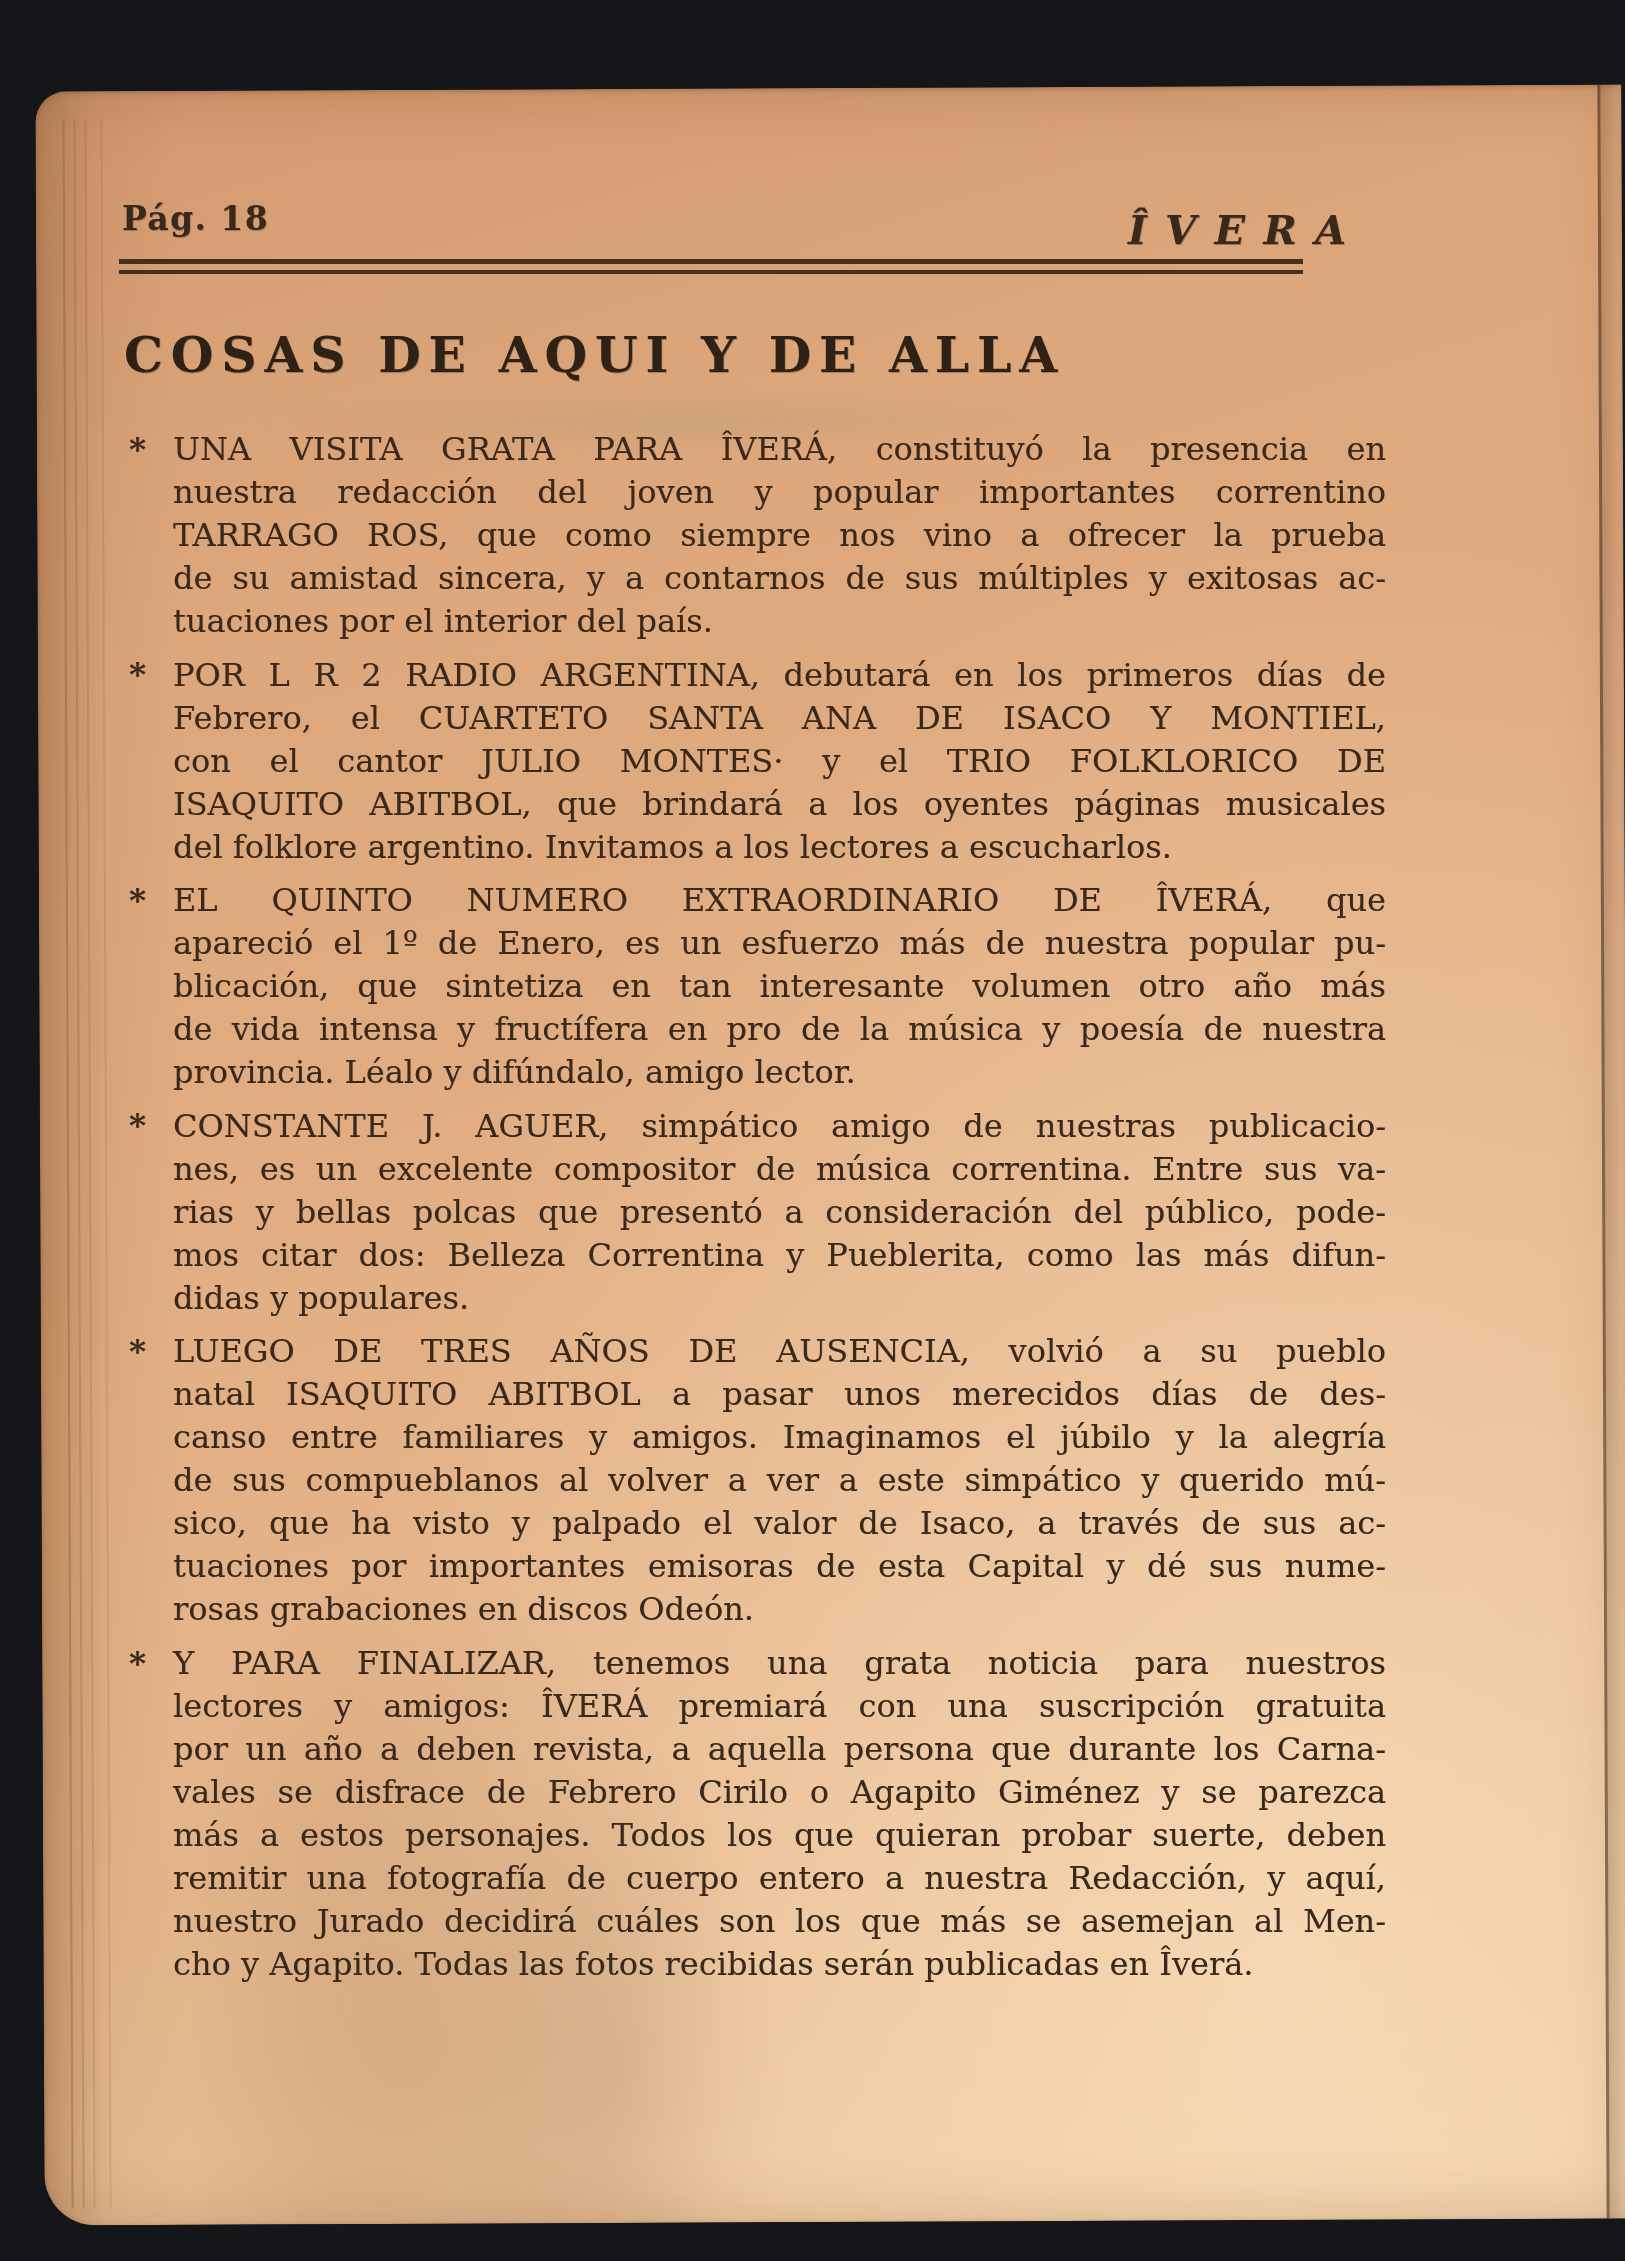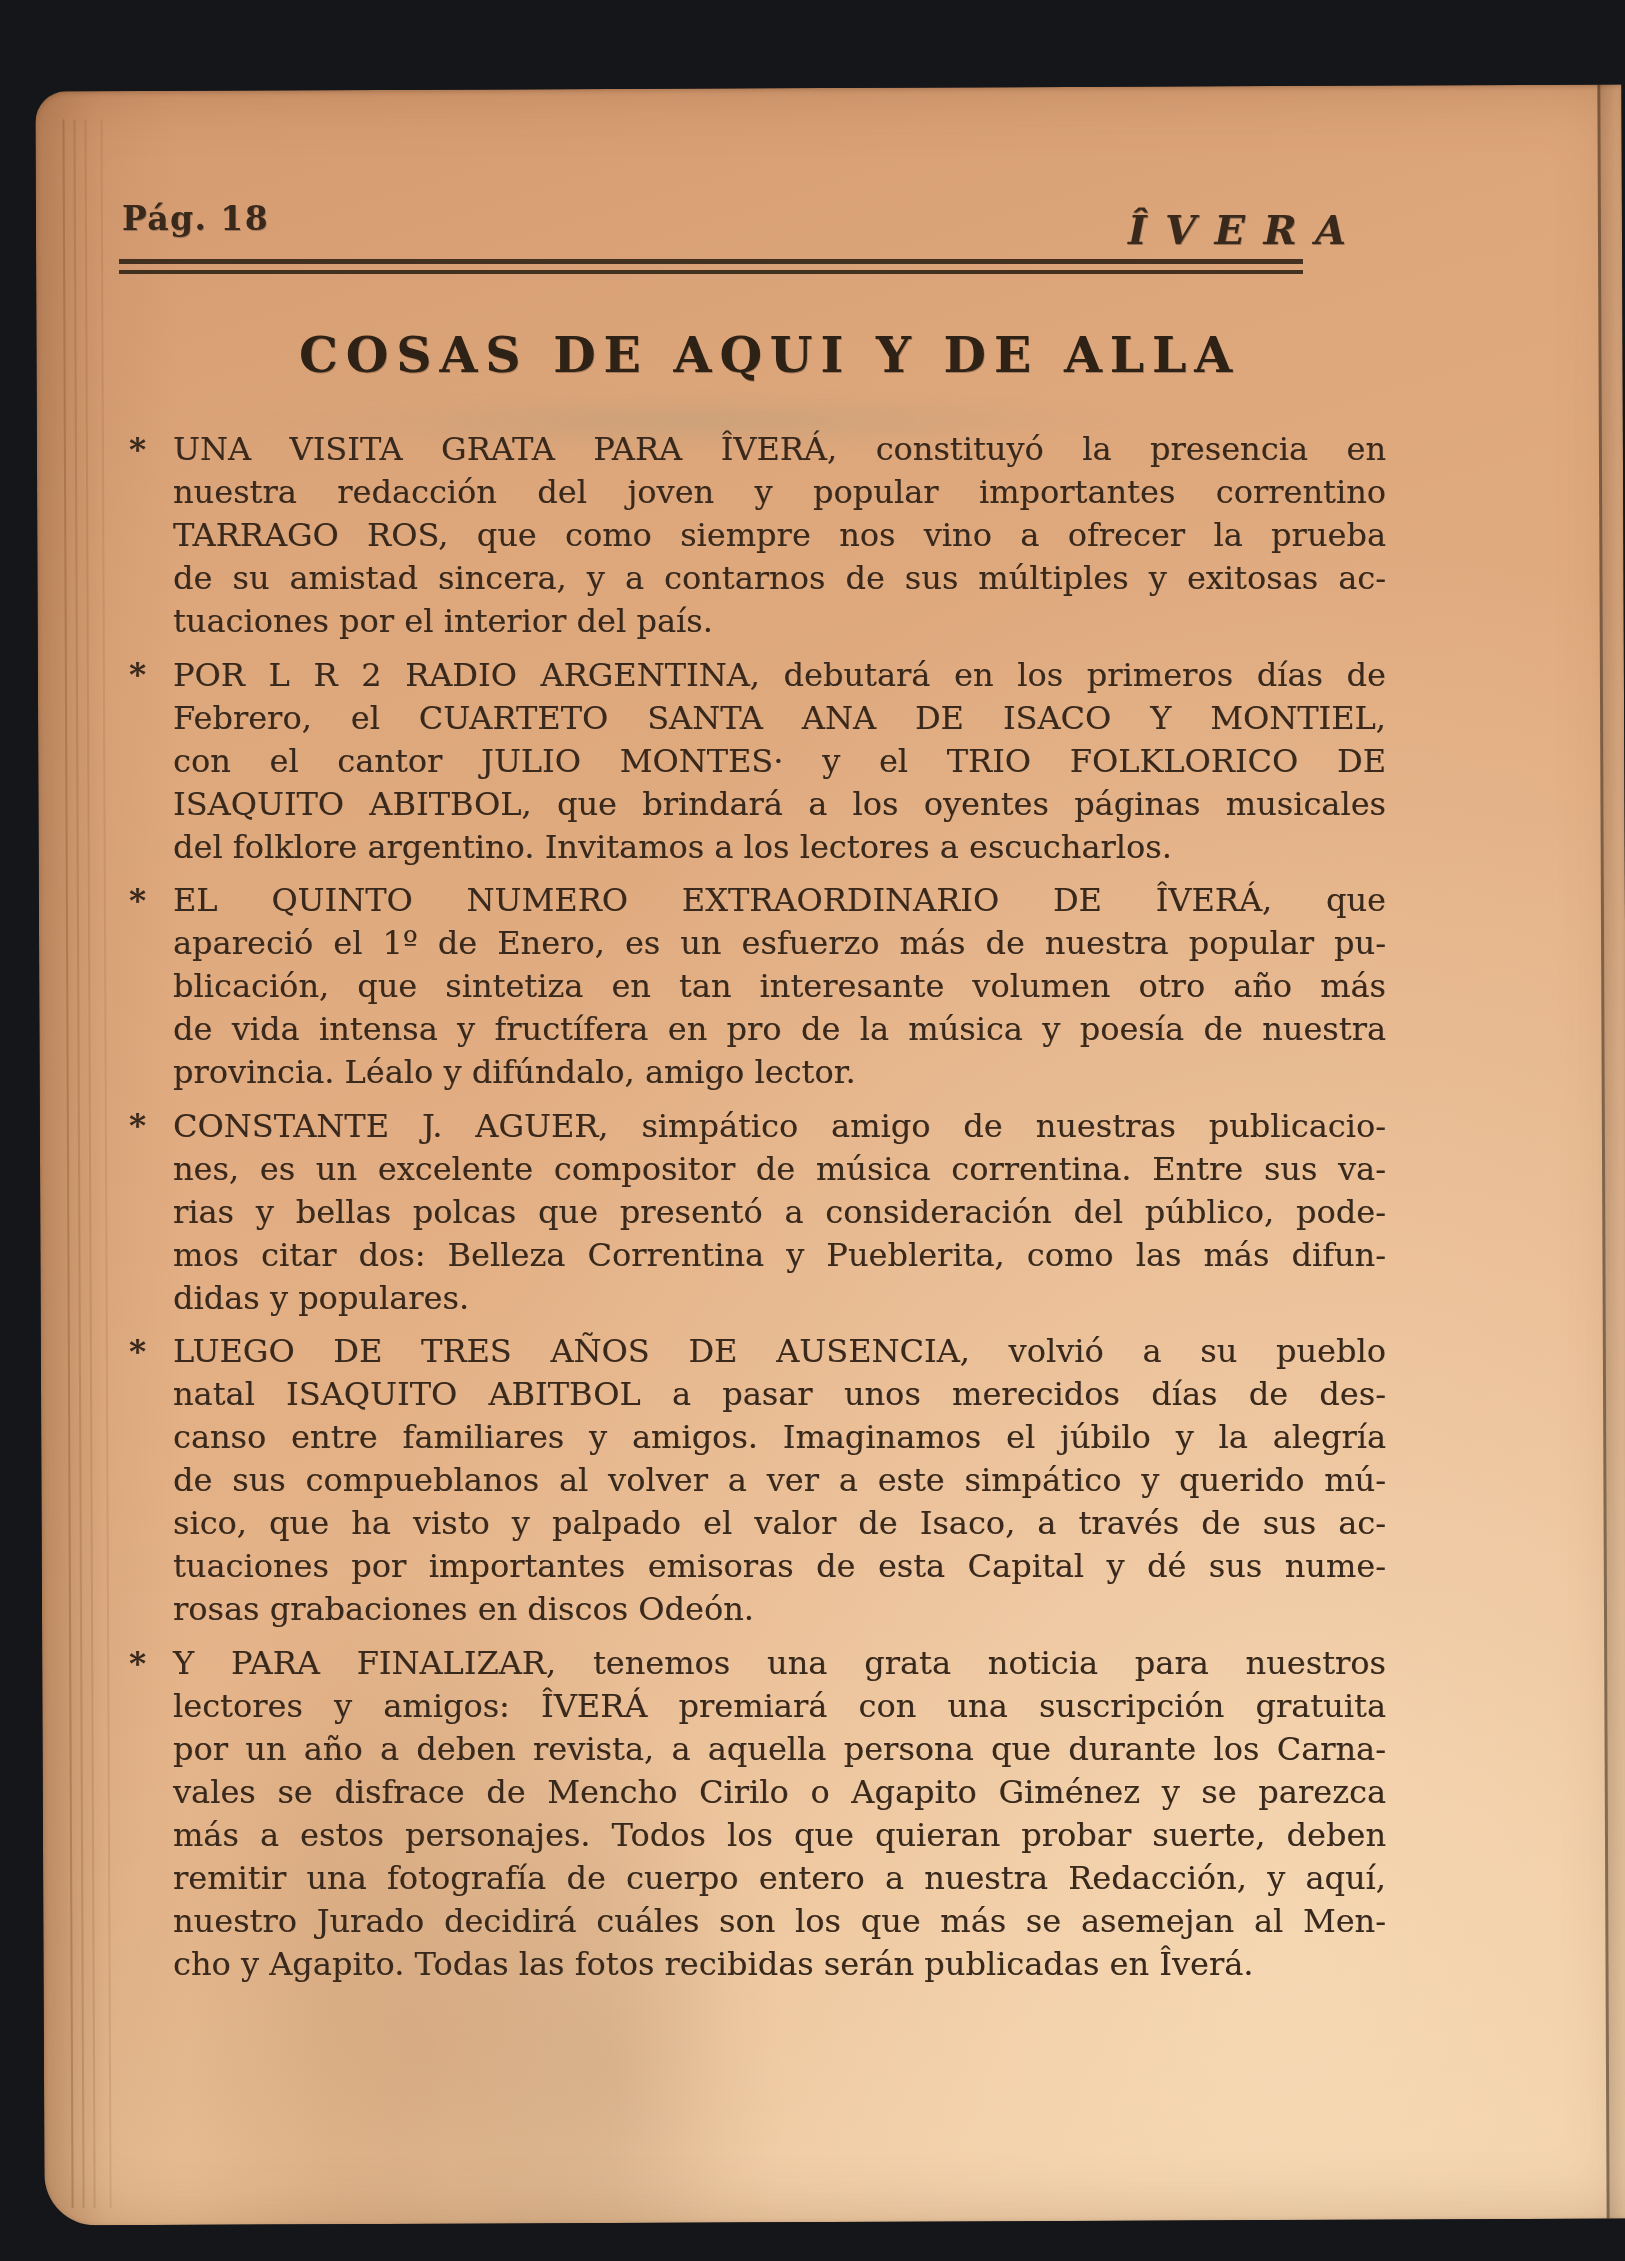--- a/index.html
+++ b/index.html
@@ -49,22 +49,21 @@
     position:absolute;left:1128px;top:206px;
     font-size:40px;font-weight:bold;font-style:italic;letter-spacing:18.4px;
     text-shadow:0.7px 0.7px 0 rgba(56,41,28,.4);
   }
   .header-rule{
     position:absolute;left:119px;top:259px;width:1184px;height:5.7px;
     border-top:5px solid #2e2115;border-bottom:4.2px solid #2e2115;
     opacity:.88;
   }
   .article-title{
-    position:absolute;left:137px;top:326px;width:1265px;margin:0;
-    text-align:center;
+    position:absolute;left:124px;top:326px;width:1265px;margin:0;
     font-size:49px;font-weight:bold;letter-spacing:7.8px;
     color:#2e2115;
     text-shadow:0.7px 1.4px 0 rgba(46,33,21,.30);
   }
   .article-body{
     position:absolute;left:173px;top:428px;width:1213px;
     font-size:32px;line-height:43px;
     text-shadow:0.4px 0.4px 0 rgba(56,41,28,.30);
   }
   .para{position:relative;margin:0 0 10.6px 0;}
@@ -144,21 +143,21 @@
         <div class="line">sico, que ha visto y palpado el valor de Isaco, a través de sus ac-</div>
         <div class="line">tuaciones por importantes emisoras de esta Capital y dé sus nume-</div>
         <div class="line last">rosas grabaciones en discos Odeón.</div>
       </div>
 
   <div class="para">
     <span class="bullet">*</span>
   <div class="line">Y PARA FINALIZAR, tenemos una grata noticia para nuestros</div>
         <div class="line">lectores y amigos: ÎVERÁ premiará con una suscripción gratuita</div>
         <div class="line">por un año a deben revista, a aquella persona que durante los Carna-</div>
-        <div class="line">vales se disfrace de Mencho Cirilo o Agapito Giménez y se parezca</div>
+        <div class="line">vales se disfrace de Febrero Cirilo o Agapito Giménez y se parezca</div>
         <div class="line">más a estos personajes. Todos los que quieran probar suerte, deben</div>
         <div class="line">remitir una fotografía de cuerpo entero a nuestra Redacción, y aquí,</div>
         <div class="line">nuestro Jurado decidirá cuáles son los que más se asemejan al Men-</div>
         <div class="line last">cho y Agapito. Todas las fotos recibidas serán publicadas en Îverá.</div>
       </div>
 </div>
 
 </div>
 
 

